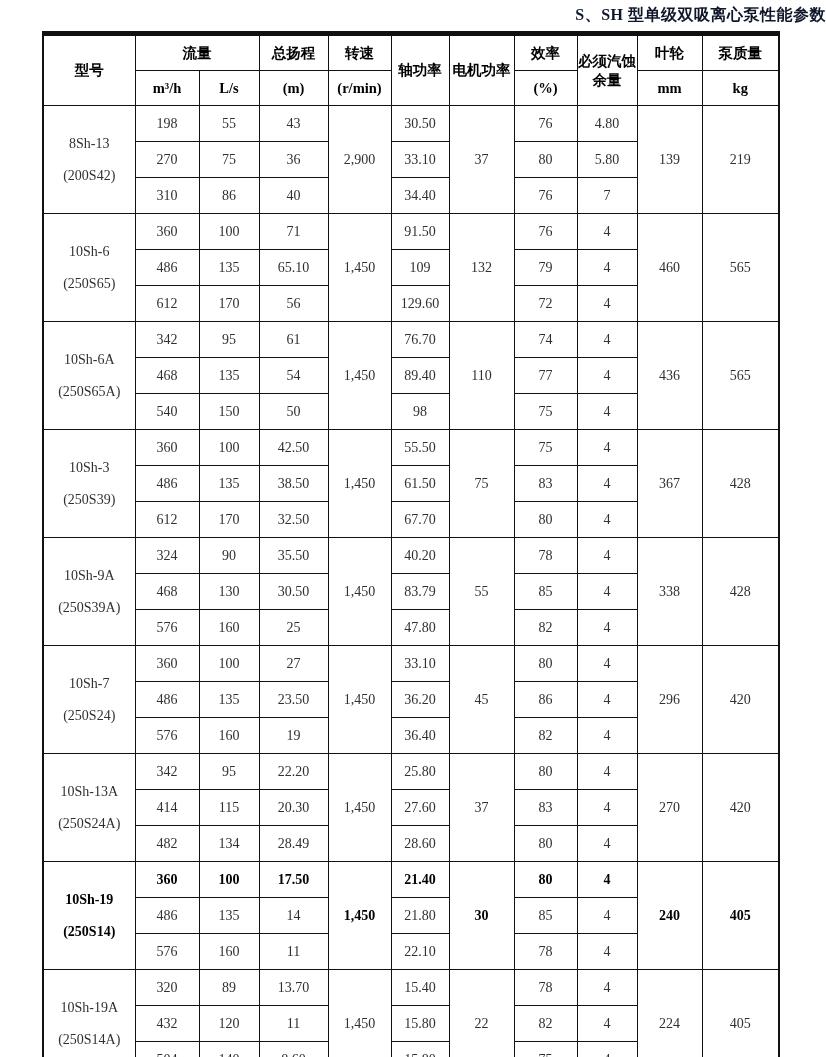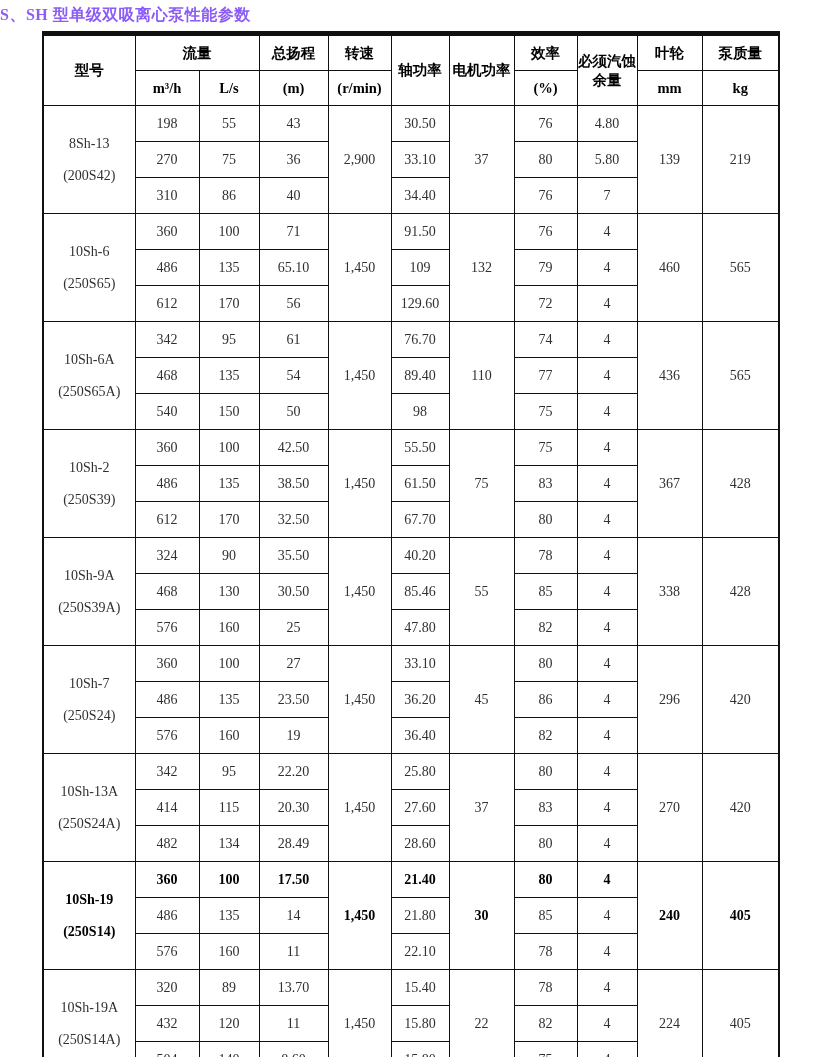--- a/index.html
+++ b/index.html
@@ -11,24 +11,24 @@
     font-family: "Liberation Serif", "DejaVu Serif", serif;
   }
   .page {
     width: 826px;
     height: 1057px;
     background: #ffffff;
     overflow: hidden;
   }
   .title {
     margin: 5px 0 5px 0;
-    text-align: left;
+    text-align: right;
     font-size: 16px;
     font-weight: bold;
-    color: #8b5cf6;
+    color: #0f172a;
     letter-spacing: 0.5px;
     font-family: "Liberation Serif", "DejaVu Serif", serif;
   }
   table.pump-table {
     border-collapse: collapse;
     table-layout: fixed;
     margin-left: 42px;
     width: 737px;
     border: 2px solid #111111;
     border-top: 5px solid #111111;
@@ -204,21 +204,21 @@
         <tr>
           <td>540</td>
           <td>150</td>
           <td>50</td>
           <td>98</td>
           <td>75</td>
           <td>4</td>
         </tr>
         <tr>
           <td rowspan="3" class="model-cell">
-            <span class="model-line">10Sh-2</span>
+            <span class="model-line">10Sh-3</span>
             <span class="model-line">(250S39)</span>
           </td>
           <td>360</td>
           <td>100</td>
           <td>42.50</td>
           <td rowspan="3">1,450</td>
           <td>55.50</td>
           <td rowspan="3">75</td>
           <td>75</td>
           <td>4</td>
@@ -254,21 +254,21 @@
           <td rowspan="3">55</td>
           <td>78</td>
           <td>4</td>
           <td rowspan="3">338</td>
           <td rowspan="3">428</td>
         </tr>
         <tr>
           <td>468</td>
           <td>130</td>
           <td>30.50</td>
-          <td>85.46</td>
+          <td>83.79</td>
           <td>85</td>
           <td>4</td>
         </tr>
         <tr>
           <td>576</td>
           <td>160</td>
           <td>25</td>
           <td>47.80</td>
           <td>82</td>
           <td>4</td>

